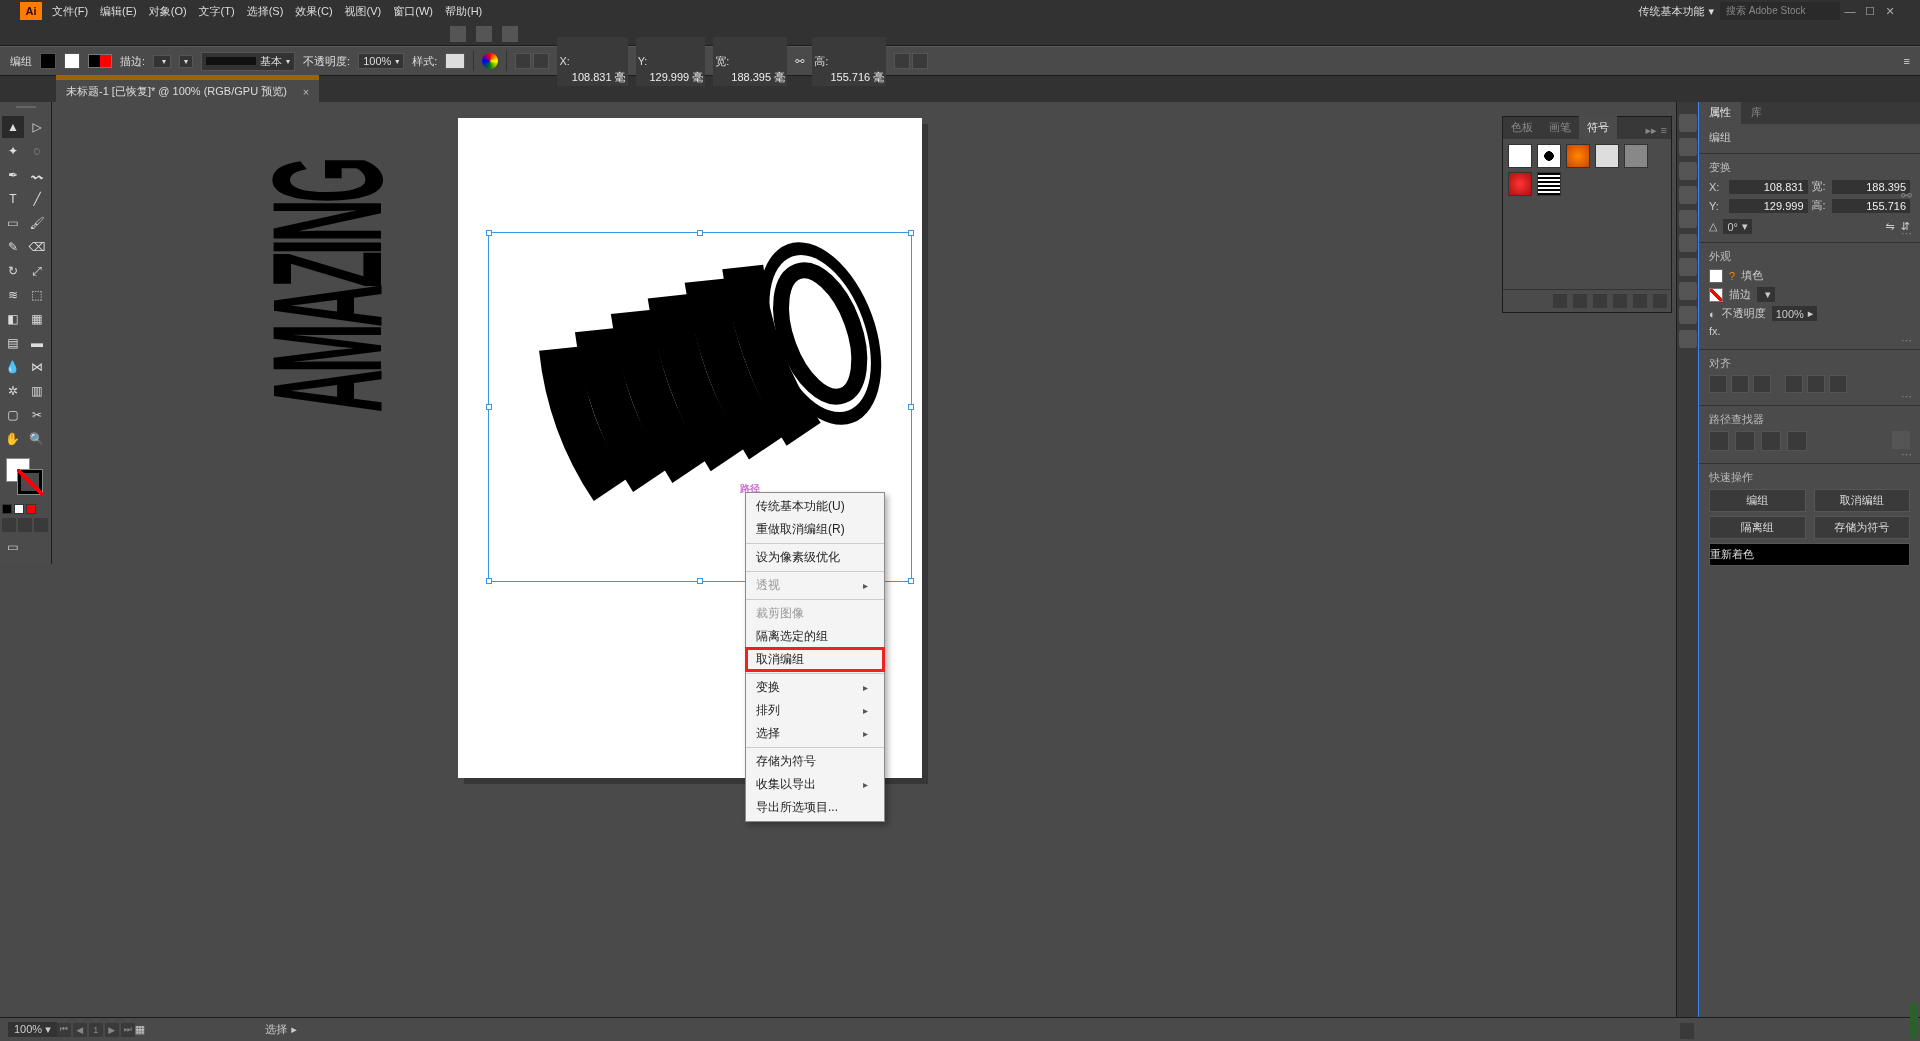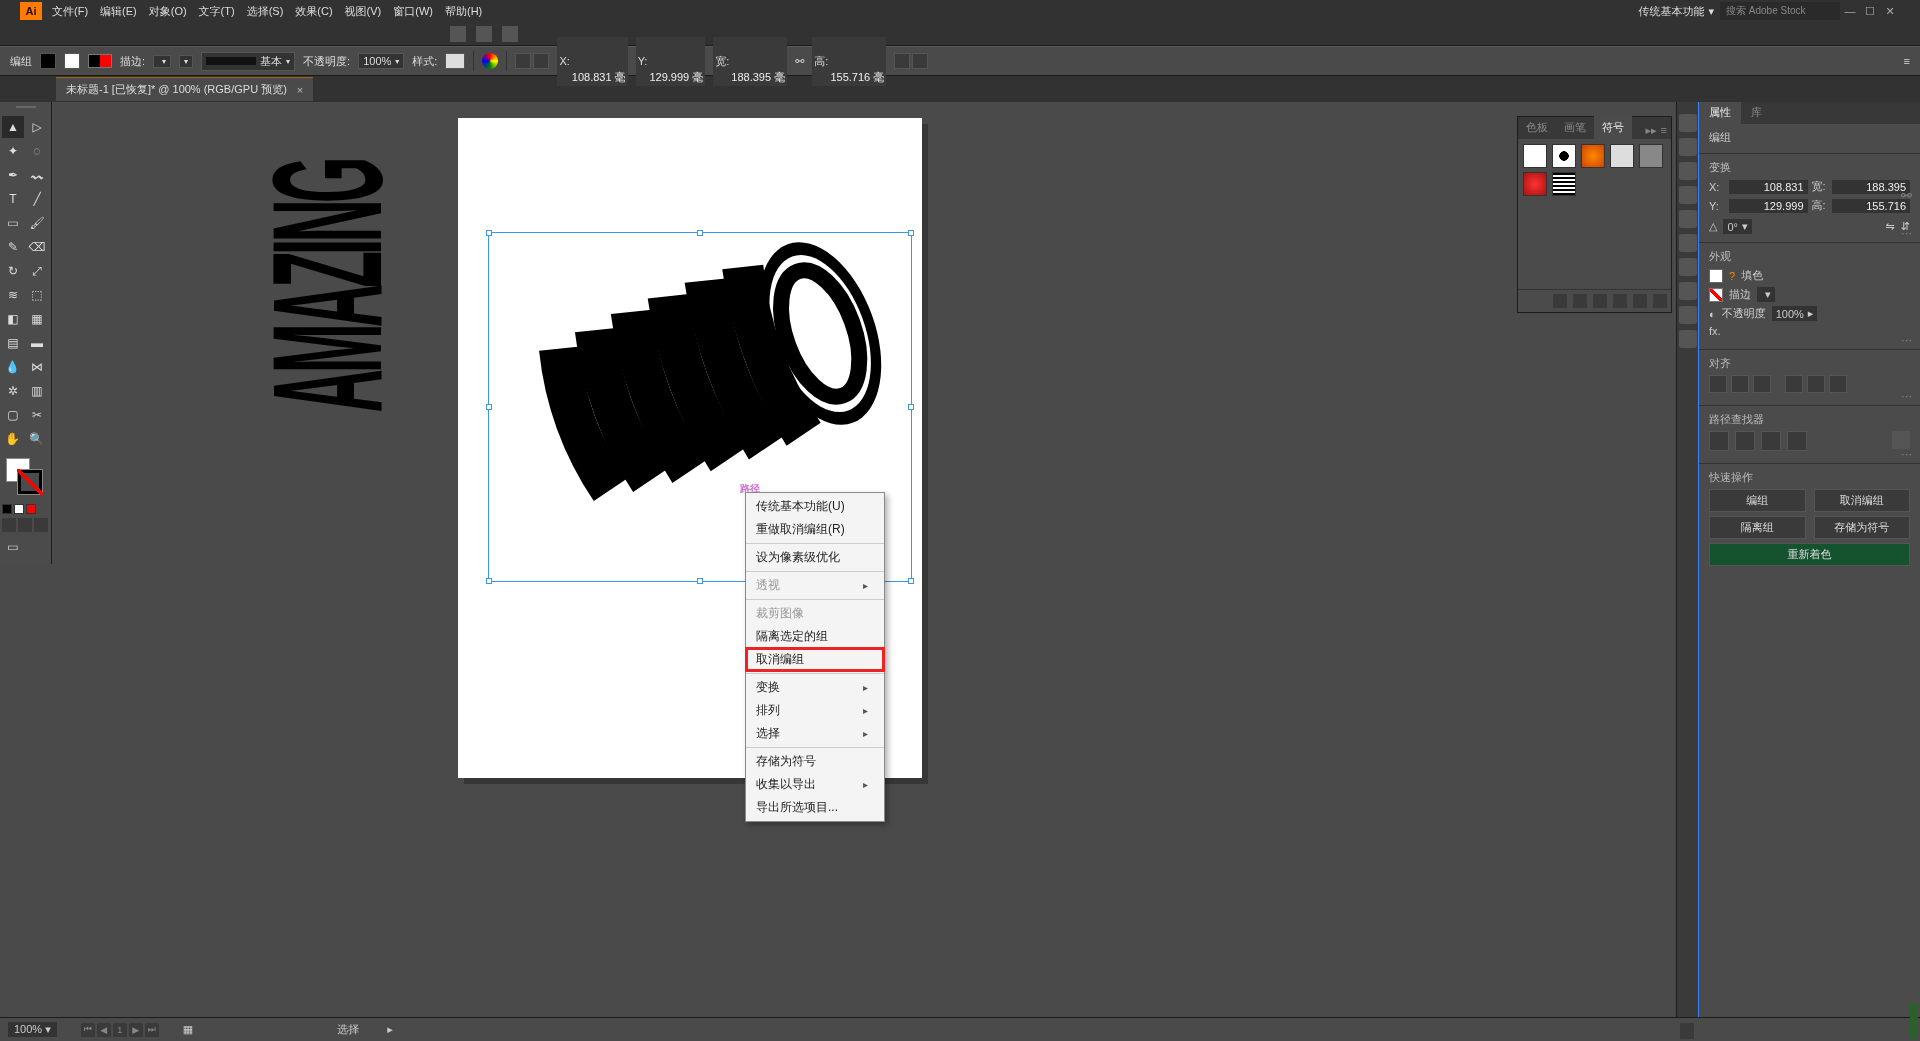--- a/index.html
+++ b/index.html
@@ -20,21 +20,21 @@
   .controlbar .drop { background:#333; border:1px solid #555; padding:1px 4px; display:flex; align-items:center; gap:4px; }
   .controlbar .drop .arr{font-size:8px;}
   .controlbar .strokeSample{width:50px;height:8px;background:#111;}
   .controlbar .sep{width:1px;height:20px;background:#333;}
   .controlbar .num{min-width:48px; text-align:right; color:#eee;margin-top:32px;}
   .controlbar .valbox{display:flex;align-items:center;gap:2px;background:#3a3a3a;padding:1px 2px;}
   .controlbar .cluster{display:flex;gap:2px;}
   .controlbar .cluster .ci{width:16px;height:16px;background:#3a3a3a;border:1px solid #555;}
   .controlbar .right{margin-left:auto;display:flex;gap:6px;}
   .tabbar { height:26px; background:#323232; display:flex; align-items:center; padding-left:56px; }
-  .tabbar .tab { background:#4a4a4a; padding:4px 10px; font-size:11px; color:#ddd; display:flex; align-items:center; gap:10px; border-top:1px solid #a16207;}
+  .tabbar .tab { background:#4a4a4a; padding:4px 10px; font-size:11px; color:#ddd; display:flex; align-items:center; gap:16px; border-top:5px solid #a16207;}
   .tabbar .tab .x{color:#bbb;}
   
   .workarea { position:absolute; top:102px; bottom:24px; left:0; right:0; background:#4a4a4a; }
   .toolbox { position:absolute; left:0; top:0; width:52px; background:#4b4b4b; border-right:1px solid #1c1c1c; padding:4px 2px; }
   .toolbox .handle{height:8px;display:flex;justify-content:center;}
   .toolbox .handle::before{content:"";width:20px;height:2px;background:#666;}
   .toolbox .row{display:flex;gap:2px;margin:2px 0;}
   .toolbox .tbtn{width:22px;height:22px;background:#4b4b4b;display:flex;align-items:center;justify-content:center;color:#ddd;font-size:12px;}
   .toolbox .tbtn.sel{background:#2a2a2a;}
   .toolbox .fillstroke{position:relative;height:46px;margin-top:6px;}
@@ -55,21 +55,21 @@
   .selbox .h{position:absolute;width:6px;height:6px;background:#fff;border:1px solid #3b97e3;transform:translate(-50%,-50%);}
   .selLabel{position:absolute;left:688px;top:380px;color:#d070d0;font-size:10px;font-weight:bold;}
   
   .ctxmenu{position:absolute;left:693px;top:390px;width:140px;background:#f4f4f4;border:1px solid #8a8a8a;box-shadow:3px 3px 6px rgba(0,0,0,.3);font-size:12px;color:#222;padding:2px 0;z-index:5;}
   .ctxmenu .mi2{padding:3px 16px 3px 10px;display:flex;justify-content:space-between;align-items:center;}
   .ctxmenu .mi2.disabled{color:#9a9a9a;}
   .ctxmenu .mi2.highlight{outline:3px solid #e22;outline-offset:-2px;}
   .ctxmenu .sep2{height:1px;background:#ccc;margin:2px 0;}
   .ctxmenu .ar{font-size:10px;color:#555;}
   
-  .floatPanel{position:absolute;right:248px;top:14px;width:155px;background:#4b4b4b;border:1px solid #1c1c1c;}
+  .floatPanel{position:absolute;right:248px;top:14px;width:170px;background:#4b4b4b;border:1px solid #1c1c1c;}
   .floatPanel .tabs{display:flex;background:#383838;height:22px;align-items:flex-end;}
   .floatPanel .tabs .pt{padding:4px 8px;color:#888;font-size:11px;}
   .floatPanel .tabs .pt.active{background:#4b4b4b;color:#eee;}
   .floatPanel .tabs .ptright{margin-left:auto;display:flex;gap:4px;padding:2px 4px;color:#888;}
   .floatPanel .body{min-height:150px;padding:4px;}
   .floatPanel .sym{display:inline-block;width:24px;height:24px;margin:1px;border:1px solid #333;background:#fff;}
   .floatPanel .foot{display:flex;gap:6px;padding:4px;justify-content:flex-end;border-top:1px solid #333;color:#aaa;}
   .floatPanel .foot .fi{width:14px;height:14px;background:#3a3a3a;}
   
   .iconstrip{position:absolute;right:222px;top:0;bottom:0;width:22px;background:#3a3a3a;border-left:1px solid #1c1c1c;padding-top:6px;}
@@ -90,26 +90,26 @@
   .propcol .fliprow{margin-left:auto;display:flex;gap:6px;}
   .propcol .dots{position:absolute;right:6px;bottom:2px;color:#888;letter-spacing:2px;}
   .propcol .qline{display:flex;align-items:center;gap:6px;margin:4px 0;}
   .propcol .swq{width:14px;height:14px;background:#000;border:1px solid #777;}
   .propcol .swq.red{background:linear-gradient(45deg,#fff 40%,red 40%,red 60%,#fff 60%);}
   .propcol .smallDrop{background:#333;padding:1px 4px;display:inline-flex;align-items:center;gap:4px;}
   .propcol .alignrow{display:flex;gap:4px;margin:4px 0;}
   .propcol .aln{width:18px;height:18px;background:#3a3a3a;border:1px solid #555;}
   .propcol .btn{background:#3a3a3a;border:1px solid #555;padding:3px 0;text-align:center;color:#ddd;flex:1;}
   .propcol .btnrow{display:flex;gap:8px;margin:4px 0;}
-  .propcol .btnfull{background:#14532d;border:1px solid #555;padding:3px 0;text-align:center;color:#ddd;width:100%;}
+  .propcol .btnfull{background:#000000;border:1px solid #555;padding:3px 0;color:#ddd;width:100%;}
   .propcol .pfrow{display:flex;gap:6px;margin:4px 0;}
   .propcol .pfi{width:20px;height:20px;background:#3a3a3a;border:1px solid #555;}
   .propcol .expand{width:18px;height:18px;background:#555;margin-left:auto;}
   
-  .statusbar{position:absolute;left:0;right:0;bottom:0;height:24px;background:#4a4a4a;border-top:1px solid #1c1c1c;display:flex;align-items:center;padding:0 8px;gap:24px;color:#ccc;}
+  .statusbar{position:absolute;left:0;right:0;bottom:0;height:24px;background:#4a4a4a;border-top:1px solid #1c1c1c;display:flex;align-items:center;padding:0 8px;gap:0;color:#ccc;}
   .statusbar .zoom{background:#333;padding:1px 6px;}
   .statusbar .nav{display:flex;gap:2px;}
   .statusbar .nav .nb{width:14px;height:14px;background:#3a3a3a;color:#888;display:flex;align-items:center;justify-content:center;font-size:9px;}
   .statusbar .rscroll{position:absolute;right:226px;bottom:2px;width:14px;height:16px;background:#3a3a3a;}
   .statusbar .greenbar{position:absolute;right:2px;bottom:2px;width:8px;height:36px;background:#2a602a;}
 </style>
 </head>
 <body>
 
 <div class="menubar">

